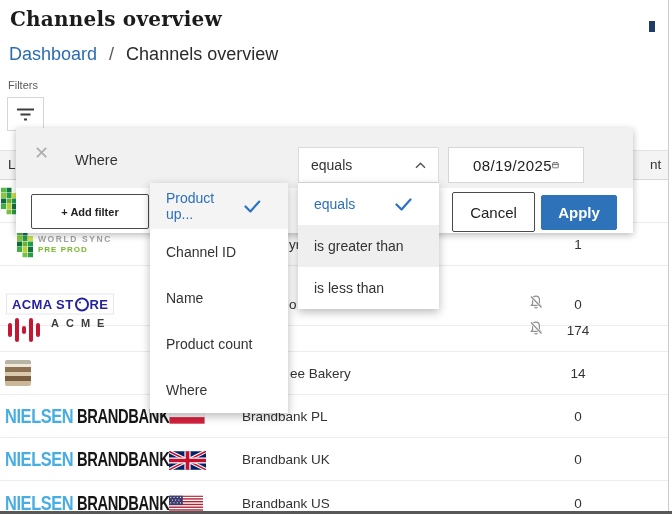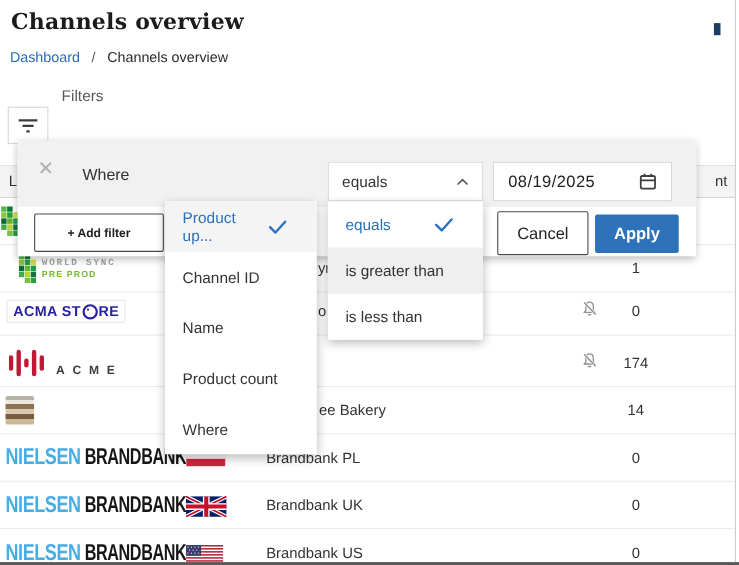--- a/index.html
+++ b/index.html
@@ -1,71 +1,71 @@
 <!DOCTYPE html>
 <html><head>
 <meta charset="utf-8">
 <style>
   html,body{margin:0;padding:0;background:#fff;}
   .stage{position:relative;width:672px;height:514px;overflow:hidden;background:#fff;
          font-family:"Liberation Sans",sans-serif;color:#333;}
 
   
   .title{position:absolute;left:10px;top:7px;margin:0;font:700 20px "DejaVu Serif",serif;color:#1b1b1b;letter-spacing:.2px;}
-  .crumbs{position:absolute;left:9px;top:44px;font-size:13px;}
+  .crumbs{position:absolute;left:9px;top:44px;font-size:18px;}
   .crumb-link{color:#2b6cb4;text-decoration:none;cursor:pointer;}
   .crumb-sep{color:#595959;margin:0 7px;}
   .crumb-cur{color:#2b2b2b;}
-  .filters-label{position:absolute;left:8px;top:79px;font-size:14px;color:#5a5a5a;margin-left:48px;}
+  .filters-label{position:absolute;left:8px;top:79px;font-size:11px;color:#5a5a5a;}
   .filter-btn{position:absolute;left:7px;top:97px;width:37px;height:34px;background:#fff;
               border:1px solid #d6d6d6;padding:0;cursor:pointer;display:flex;align-items:center;justify-content:center;}
 
   
   .thead{position:absolute;left:0;top:150px;width:668px;height:30px;background:#f4f4f4;
          border-top:1px solid #e3e3e3;border-bottom:1px solid #d7d7d7;box-sizing:border-box;font-size:13.5px;color:#333;}
   .th-logo{position:absolute;left:8px;top:6px;}
   .th-count{position:absolute;left:650px;top:6px;}
   .r{position:absolute;left:0;width:668px;height:43px;border-bottom:1px solid #ececec;box-sizing:border-box;}
   .r:last-of-type{border-bottom:none;}
   .name,.name-frag{position:absolute;top:50%;transform:translateY(-50%);font-size:13.5px;color:#333;white-space:nowrap;}
   .name{left:242px;} .name-frag{left:289px;}
   .count{position:absolute;left:558px;width:40px;text-align:center;top:50%;transform:translateY(-50%);font-size:13.5px;color:#333;}
   .bell{position:absolute;left:528px;top:50%;transform:translateY(-50%);}
 
   
   .mosaic{position:absolute;top:50%;transform:translateY(-50%);}
   .m-r1{left:1px;} .m-r2{left:17px;}
   .ws-text{position:absolute;left:38px;top:50%;transform:translateY(-50%);line-height:1.15;}
-  .ws1{font-size:8.5px;font-weight:700;letter-spacing:1.6px;color:#a3a3a3;font-family:Liberation Mono, monospace;}
+  .ws1{font-size:8.5px;font-weight:700;letter-spacing:1.6px;color:#a3a3a3;}
   .ws2{font-size:8px;font-weight:700;letter-spacing:1px;color:#76b82a;}
   .acma{position:absolute;left:6px;top:50%;transform:translateY(-50%);border:1px solid #e6e6f0;background:#fff;
         padding:2px 5px;font-size:13px;font-weight:800;color:#26219c;letter-spacing:.4px;white-space:nowrap;display:flex;align-items:center;}
   .acma .o-glyph{width:10px;height:10px;border:2px solid #26219c;border-radius:50%;display:inline-block;margin:0 1px;position:relative;}
   .acma .o-glyph::after{content:"";position:absolute;left:2px;top:2px;width:2px;height:2px;background:#26219c;border-radius:50%;}
-  .acme{position:absolute;left:8px;top:50%;transform:translateY(-50%);display:flex;align-items:flex-end;}
+  .acme{position:absolute;left:8px;top:50%;transform:translateY(-50%);display:flex;align-items:flex-start;}
   .acme-text{font-size:11px;font-weight:700;color:#3d3d3d;letter-spacing:7px;margin-left:11px;}
   .bakery{position:absolute;left:5px;top:50%;transform:translateY(-50%);width:26px;height:26px;border-radius:2px;
           background:linear-gradient(#b9b3a6 0 4px,#efe9dc 4px 7px,#8d7354 7px 12px,#d9c9ae 12px 16px,#7a5c3e 16px 21px,#cbb89a 21px 26px);}
   .nb-n{position:absolute;left:5px;top:50%;font-size:21px;font-weight:700;color:#47ade2;
         transform:translateY(-50%) scaleX(.78);transform-origin:left center;letter-spacing:-.5px;white-space:nowrap;}
   .nb-b{position:absolute;left:77px;top:50%;font-size:21px;font-weight:800;color:#161616;
         transform:translateY(-50%) scaleX(.70);transform-origin:left center;letter-spacing:-.5px;white-space:nowrap;}
   .flag{position:absolute;left:169px;top:50%;transform:translateY(-42%);}
 
   
   .panel{position:absolute;left:16px;top:128px;width:617px;height:105px;background:#fff;
          box-shadow:0 2px 7px rgba(0,0,0,.28);}
   .panel-band{position:absolute;left:0;top:0;width:100%;height:60px;background:#f1f1f1;}
   .x-close{position:absolute;left:18px;top:16px;font-size:18px;color:#b0b0b0;cursor:pointer;line-height:1;}
   .where{position:absolute;left:59px;top:24px;font-size:14.5px;color:#333;}
   .dd{position:absolute;top:19px;height:36px;background:#fff;border:1px solid #dcdcdc;box-sizing:border-box;
       display:flex;align-items:center;padding:0 12px;font-size:14px;color:#333;cursor:pointer;}
   .dd1{left:134px;width:137px;} .dd2{left:282px;width:141px;}
   .dd .chev{margin-left:auto;}
-  .datebox{left:432px;width:163px;border:1px solid #d6d6d6;font-size:15px;letter-spacing:.4px;color:#222;padding:0 13px;}
+  .datebox{left:432px;width:136px;border:1px solid #d6d6d6;font-size:15px;letter-spacing:.4px;color:#222;padding:0 24px;}
   .btn{position:absolute;box-sizing:border-box;background:#fff;border:1px solid #4a4a4a;border-radius:2px;
        font-family:"Liberation Sans",sans-serif;color:#222;cursor:pointer;display:flex;align-items:center;justify-content:center;}
   .addf{left:15px;top:66px;width:118px;height:35px;font-size:11px;font-weight:600;}
   .cancel{left:436px;top:64px;width:83px;height:40px;font-size:15px;font-weight:400;}
   .apply{left:525px;top:67px;width:76px;height:35px;font-size:15px;font-weight:700;
          background:#2e73b9;border:1px solid #2e73b9;color:#fff;}
 
   
   .menu{position:absolute;background:#fff;box-shadow:0 3px 9px rgba(0,0,0,.28);z-index:30;}
   .menu1{left:150px;top:183px;width:138px;}
@@ -145,21 +145,21 @@
         <rect x="11" y="22" width="5" height="5" fill="#2a9d3f"></rect>
     </svg>
     <div class="ws-text">
       <div class="ws1">WORLD SYNC</div>
       <div class="ws2">PRE PROD</div>
     </div>
     <span class="name-frag">yr</span>
     <span class="count">1</span>
   </div>
 
-  <div class="r" style="top:262px">
+  <div class="r" style="top:283px">
     <div class="acma">
         <span>ACMA ST</span>
         <span class="o-glyph"></span>
         <span>RE</span>
       </div>
     <span class="name-frag">o</span>
     <span class="bell">
       <svg width="16" height="16" viewBox="0 0 16 16">
         <path d="M8 2.2 C5.9 2.2 4.6 3.9 4.6 6 V9.5 L3.3 11.4 H12.7 L11.4 9.5 V6 C11.4 3.9 10.1 2.2 8 2.2 Z" fill="none" stroke="#8f8f8f" stroke-width="1.2"></path>
         <path d="M6.7 13 a1.4 1.4 0 0 0 2.6 0" fill="none" stroke="#8f8f8f" stroke-width="1.2"></path>

